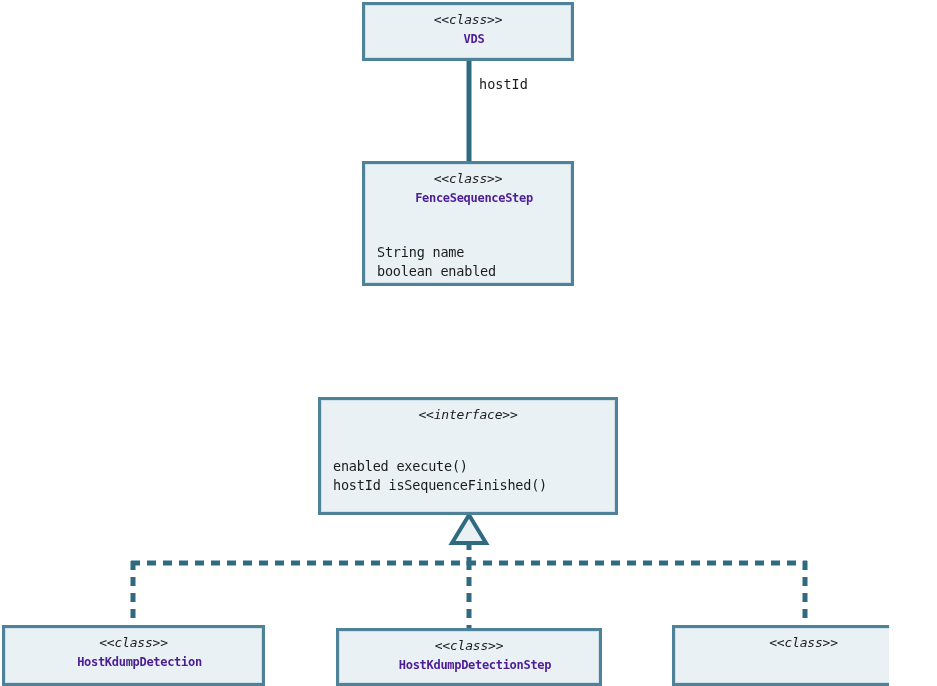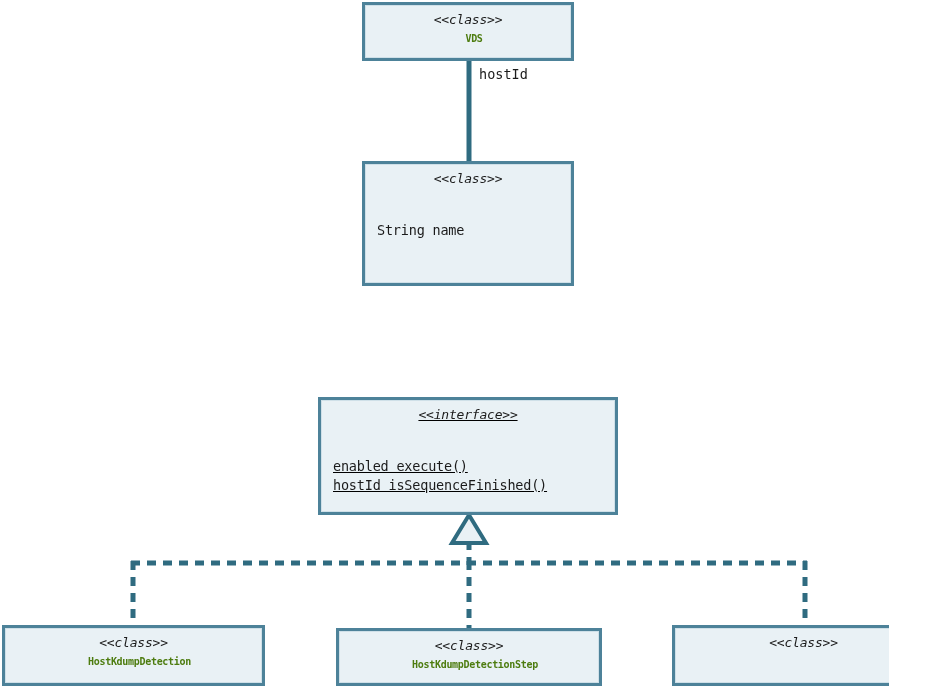--- a/index.html
+++ b/index.html
@@ -43,22 +43,22 @@
     font-family: "DejaVu Sans Mono", monospace;
     font-style: italic;
     font-size: 13px;
     color: #1b1b1b;
     line-height: 17px;
     letter-spacing: -0.2px;
   }
   .node-title {
     font-family: "DejaVu Sans Mono", monospace;
     font-weight: bold;
-    font-size: 10px;
-    color: #4d7c0f;
+    font-size: 12px;
+    color: #4c1d95;
     line-height: 22px;
     letter-spacing: -0.3px;
     margin-left: 12px;
   }
   .node-members {
     padding: 6px 0 4px 12px;
     margin-top: 28px;
   }
   .member {
     font-family: "DejaVu Sans Mono", monospace;
@@ -100,32 +100,34 @@
     <polygon points="469,515 486,543 452,543" fill="#e9f1f5" stroke="#2f6b80" stroke-width="4" stroke-linejoin="miter"></polygon>
   </svg>
 
   <div class="uml-node" style="left:362px; top:2px; width:212px; height:59px;">
     <div class="node-header">
       <div class="stereotype">&lt;&lt;class&gt;&gt;</div>
       <div class="node-title">VDS</div>
     </div>
   </div>
 
-  <div class="edge-label" style="left:479px; top:66px;">hostId</div>
+  <div class="edge-label" style="left:479px; top:76px;">hostId</div>
 
   <div class="uml-node" style="left:362px; top:161px; width:212px; height:125px;">
     <div class="node-header">
       <div class="stereotype">&lt;&lt;class&gt;&gt;</div>
+      <div class="node-title">FenceSequenceStep</div>
     </div>
     <div class="node-members">
       <div class="member">String name</div>
+      <div class="member">boolean enabled</div>
     </div>
   </div>
 
-  <div class="uml-node" style="left:318px; top:397px; width:300px; height:118px;text-decoration:underline;">
+  <div class="uml-node" style="left:318px; top:397px; width:300px; height:118px;">
     <div class="node-header">
       <div class="stereotype">&lt;&lt;interface&gt;&gt;</div>
     </div>
     <div class="node-members">
       <div class="member">enabled execute()</div>
       <div class="member">hostId isSequenceFinished()</div>
     </div>
   </div>
 
   <div class="uml-node" style="left:2px; top:625px; width:263px; height:61px;">

